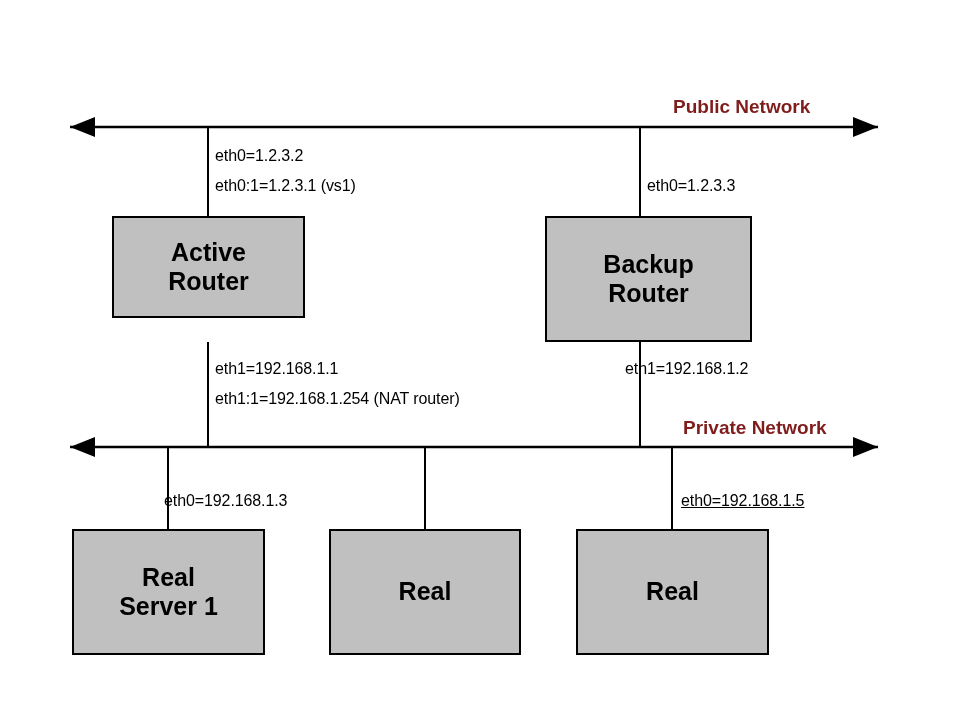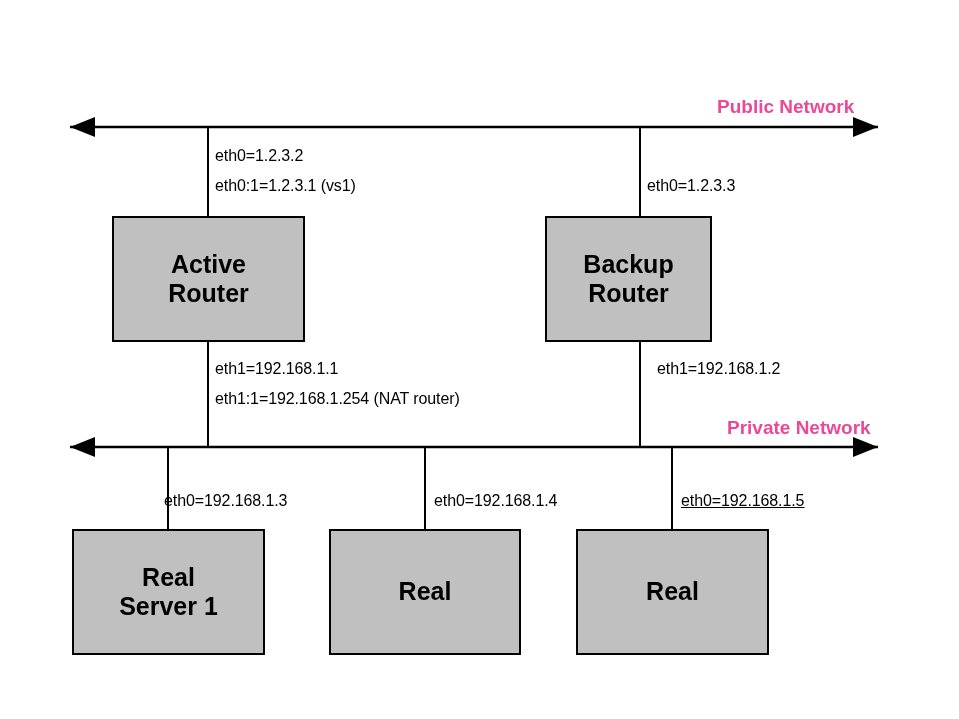--- a/index.html
+++ b/index.html
@@ -47,24 +47,23 @@
     font-size: 16px;
     color: #000000;
     white-space: nowrap;
     font-family: "Liberation Sans", sans-serif;
     letter-spacing: -0.1px;
   }
   .net-label {
     position: absolute;
     font-size: 19px;
     font-weight: bold;
-    color: #ec4899;
+    color: #7f1d1d;
     white-space: nowrap;
     font-family: "Liberation Sans", sans-serif;
-    margin-left: 44px;
   }
 </style>
 </head>
 <body>
 
 <div id="diagram">
 
   <svg class="layer" viewBox="0 0 959 719" xmlns="http://www.w3.org/2000/svg">
 
     <line x1="70" y1="127" x2="878" y2="127" stroke="#000000" stroke-width="2.5"></line>
@@ -89,39 +88,38 @@
   <div class="net-label" style="left:673px; top:96px;">Public Network</div>
 
   <div class="net-label" style="left:683px; top:417px;">Private Network</div>
 
   <div class="iface-label" style="left:215px; top:147px;">eth0=1.2.3.2</div>
 
   <div class="iface-label" style="left:215px; top:177px;">eth0:1=1.2.3.1 (vs1)</div>
 
   <div class="iface-label" style="left:647px; top:177px;">eth0=1.2.3.3</div>
 
-  <div class="node-box" style="left:112px; top:216px; width:193px; height:126px;">
+  <div class="node-box" style="left:112px; top:216px; width:193px; height:102px;">
     <span>Active</span>
     <span class="line2">Router</span>
   </div>
 
-  <div class="node-box" style="left:545px; top:216px; width:167px; height:126px;">
+  <div class="node-box" style="left:545px; top:216px; width:207px; height:126px;">
     <span>Backup</span>
     <span class="line2">Router</span>
   </div>
 
   <div class="iface-label" style="left:215px; top:360px;">eth1=192.168.1.1</div>
 
   <div class="iface-label" style="left:215px; top:390px;">eth1:1=192.168.1.254 (NAT router)</div>
 
-  <div class="iface-label" style="left:657px; top:360px;">eth1=192.168.1.2</div>
+  <div class="iface-label" style="left:625px; top:360px;">eth1=192.168.1.2</div>
 
   <div class="iface-label" style="left:164px; top:492px;">eth0=192.168.1.3</div>
 
-  <div class="iface-label" style="left:434px; top:492px;">eth0=192.168.1.4</div>
 
   <div class="iface-label" style="left:681px; top:492px;text-decoration:underline;">eth0=192.168.1.5</div>
 
   <div class="node-box" style="left:72px; top:529px; width:193px; height:126px;">
     <span>Real</span>
     <span class="line2">Server 1</span>
   </div>
 
   <div class="node-box" style="left:329px; top:529px; width:192px; height:126px;">
     <span>Real</span>

